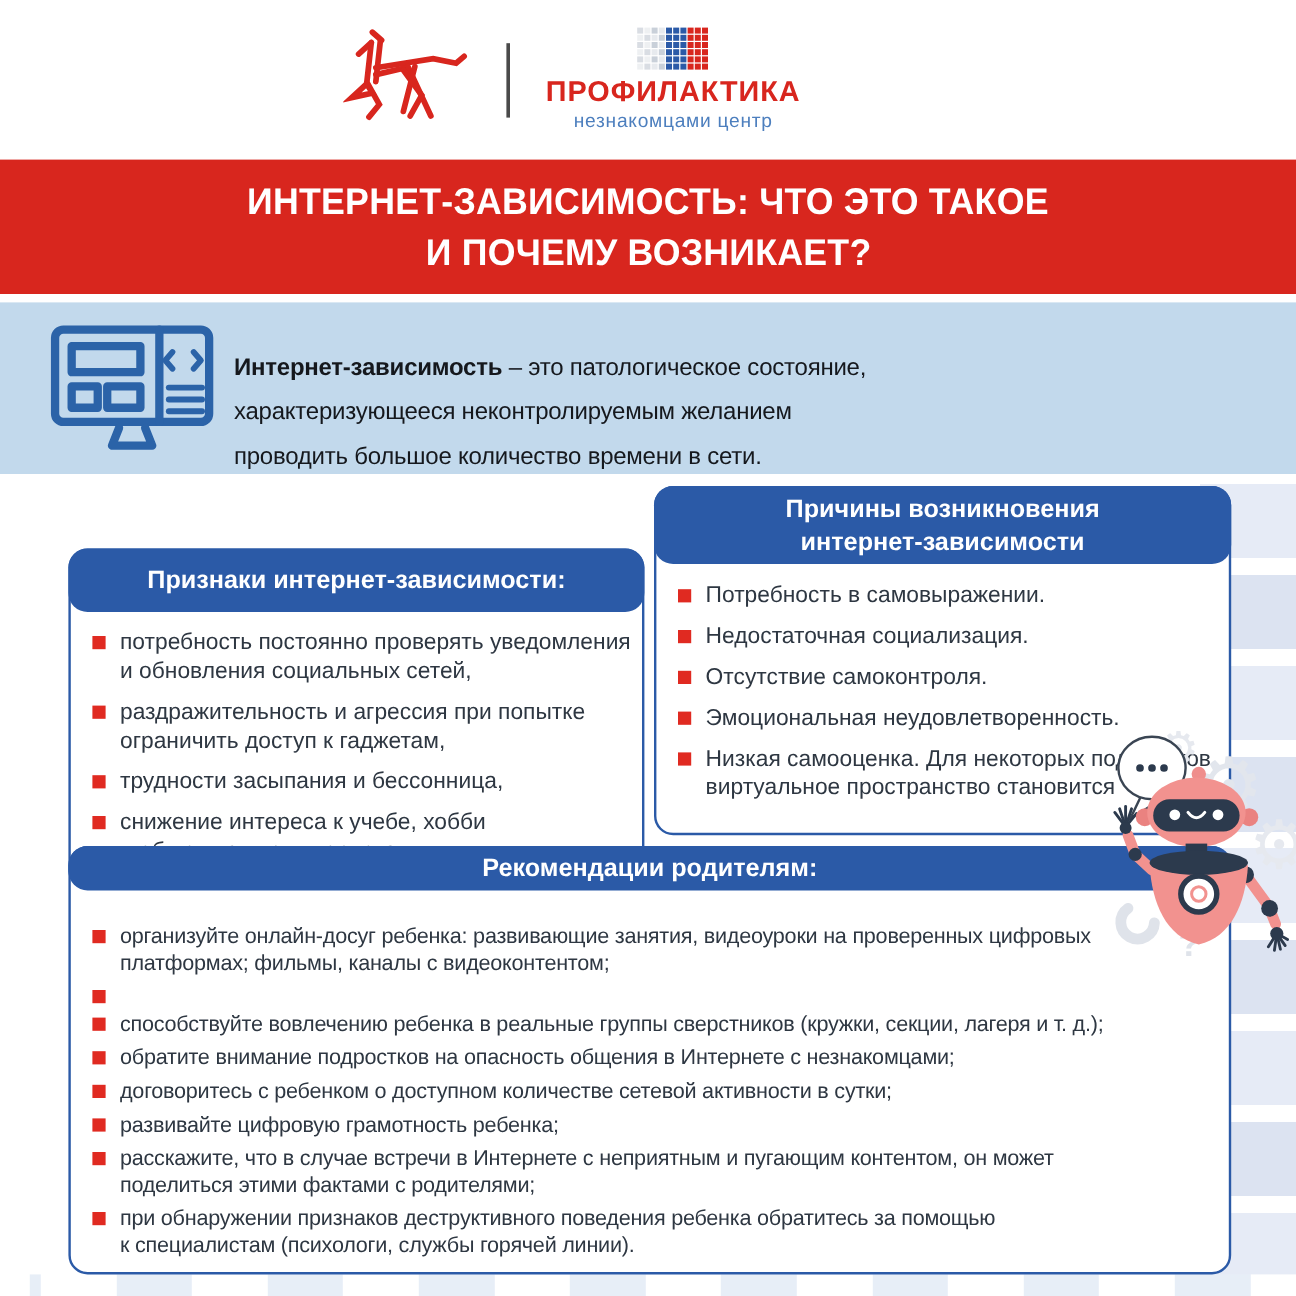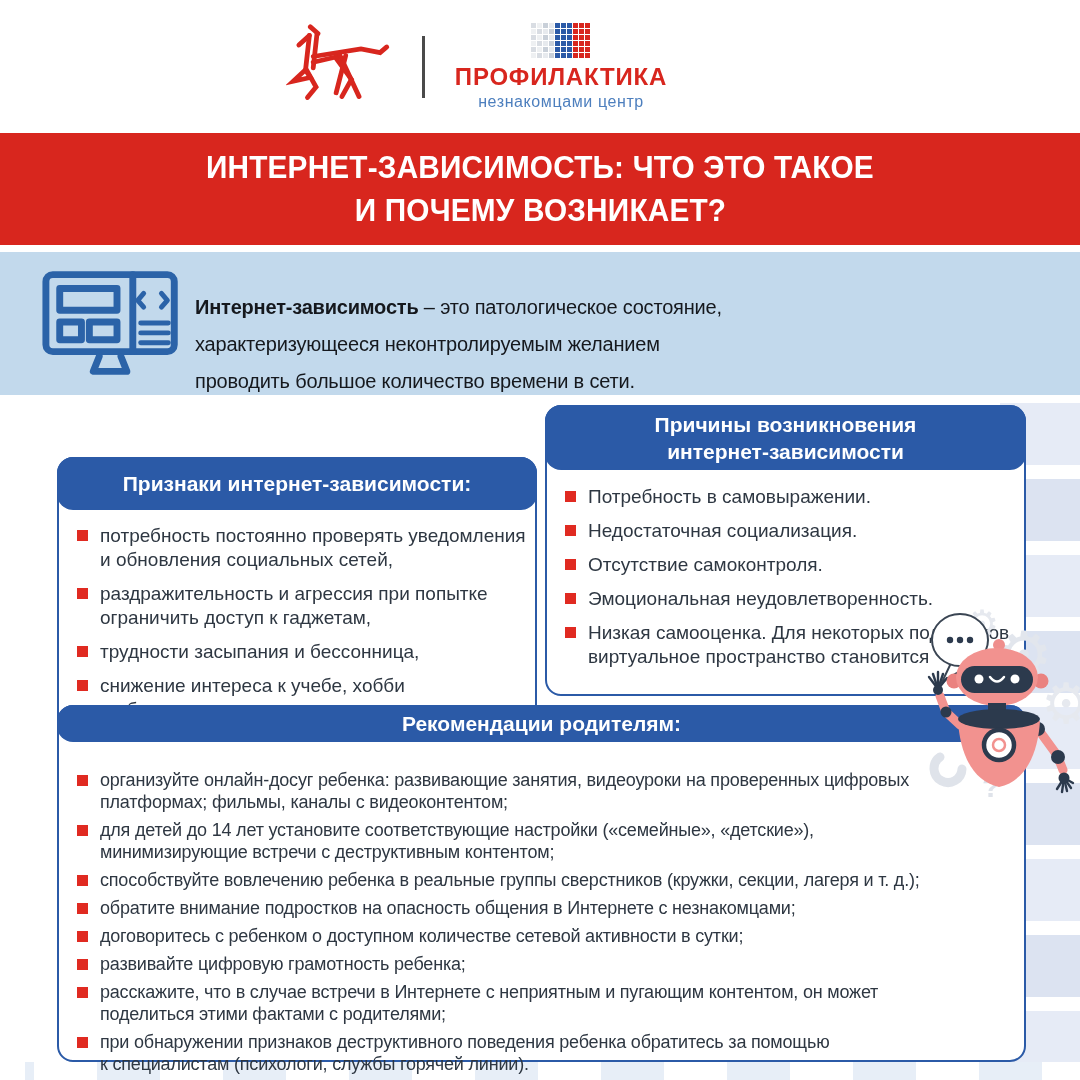--- a/index.html
+++ b/index.html
@@ -255,22 +255,20 @@
     <ul class="blist">
 
         <li>
           <span class="bullet"></span>
           <span>организуйте онлайн-досуг ребенка: развивающие занятия, видеоуроки на проверенных цифровых
 платформах; фильмы, каналы с видеоконтентом;</span>
         </li>
 
         <li>
           <span class="bullet"></span>
-          <span>для детей до 14 лет установите соответствующие настройки («семейные», «детские»),
-минимизирующие встречи с деструктивным контентом;</span>
         </li>
 
         <li>
           <span class="bullet"></span>
           <span>способствуйте вовлечению ребенка в реальные группы сверстников (кружки, секции, лагеря и т. д.);</span>
         </li>
 
         <li>
           <span class="bullet"></span>
           <span>обратите внимание подростков на опасность общения в Интернете с незнакомцами;</span>

